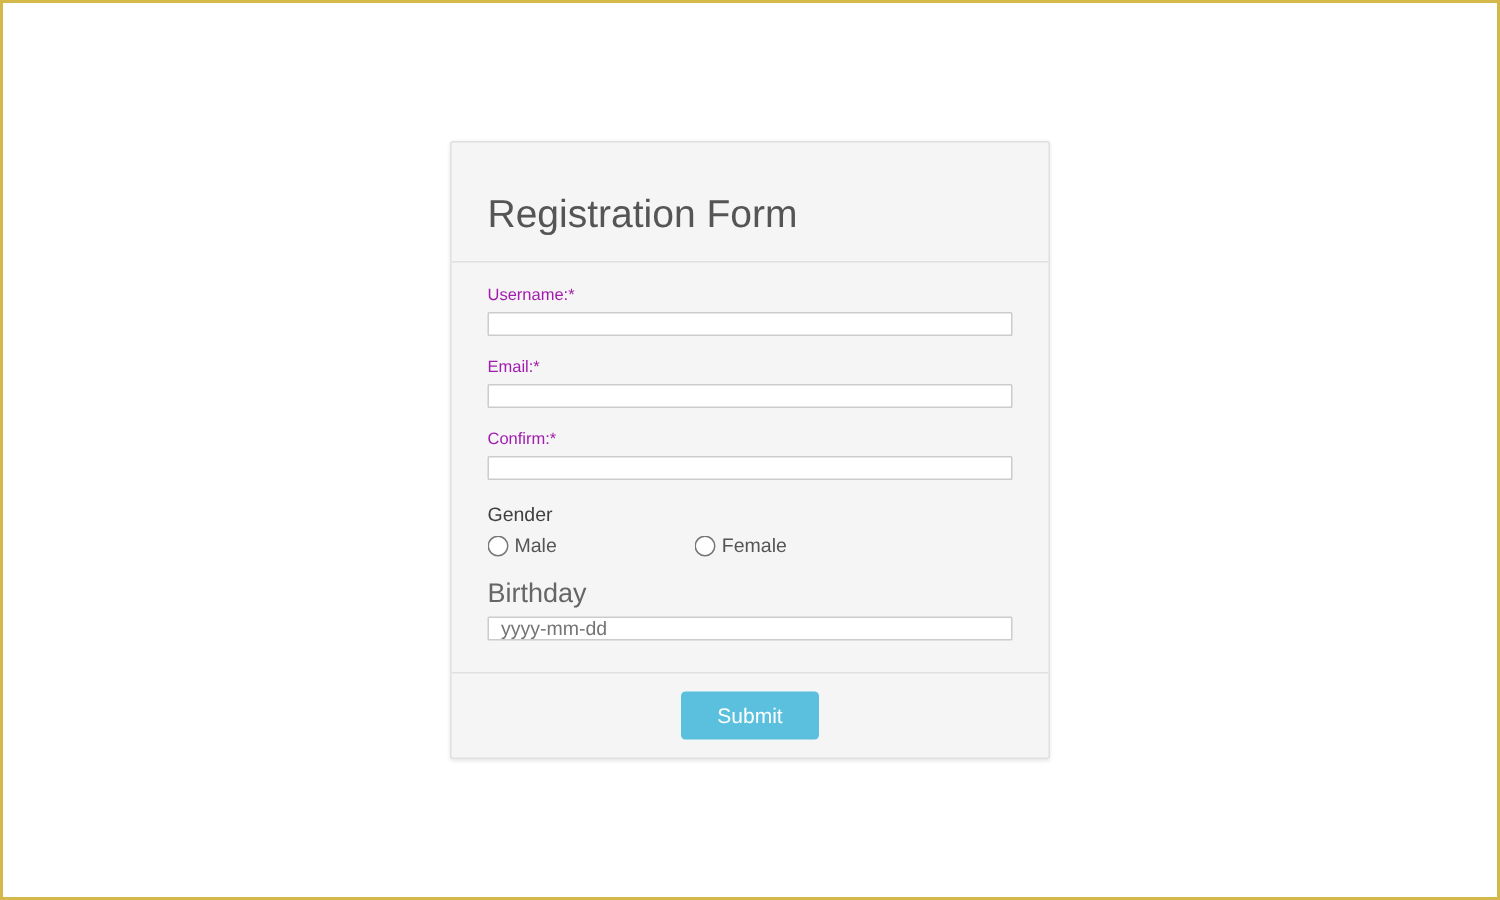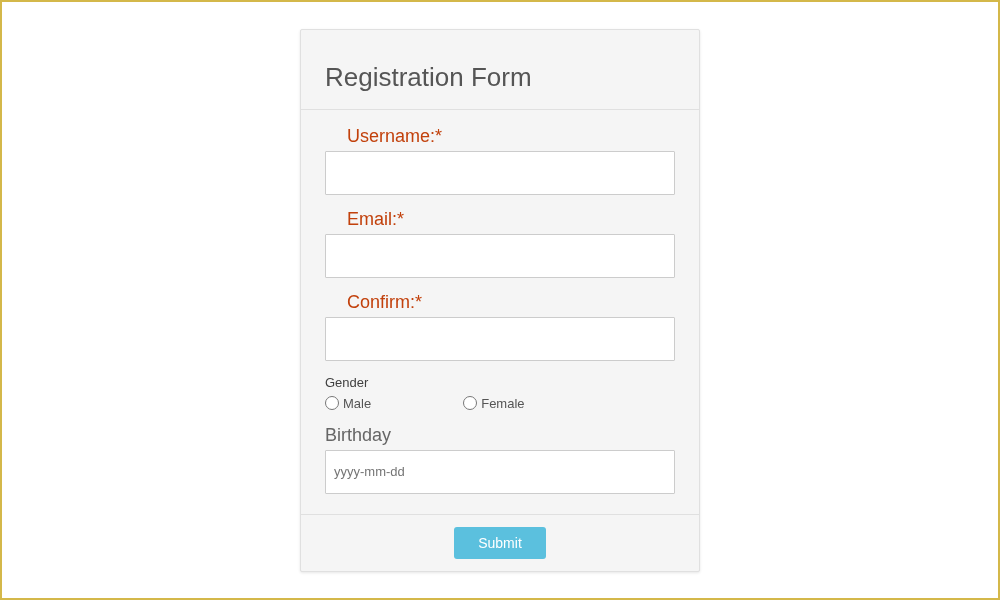--- a/index.html
+++ b/index.html
@@ -44,29 +44,28 @@
       padding: 16px 24px;
       border-bottom: 1px solid #e0e0e0;
     }
 
     .form-group {
       margin-bottom: 14px;
     }
 
     .form-label {
       display: block;
-      font-size: 18px;
-      color: #c2410c;
+      font-size: 11px;
+      color: #a21caf;
       margin-bottom: 4px;
-      margin-left: 22px;
     }
 
     .form-input {
       width: 100%;
-      height: 44px;
+      height: 16px;
       border: 1px solid #ccc;
       background: #fff;
       padding: 4px 8px;
       font-size: 13px;
       color: #333;
       outline: none;
       border-radius: 1px;
     }
 
     .name-row {

